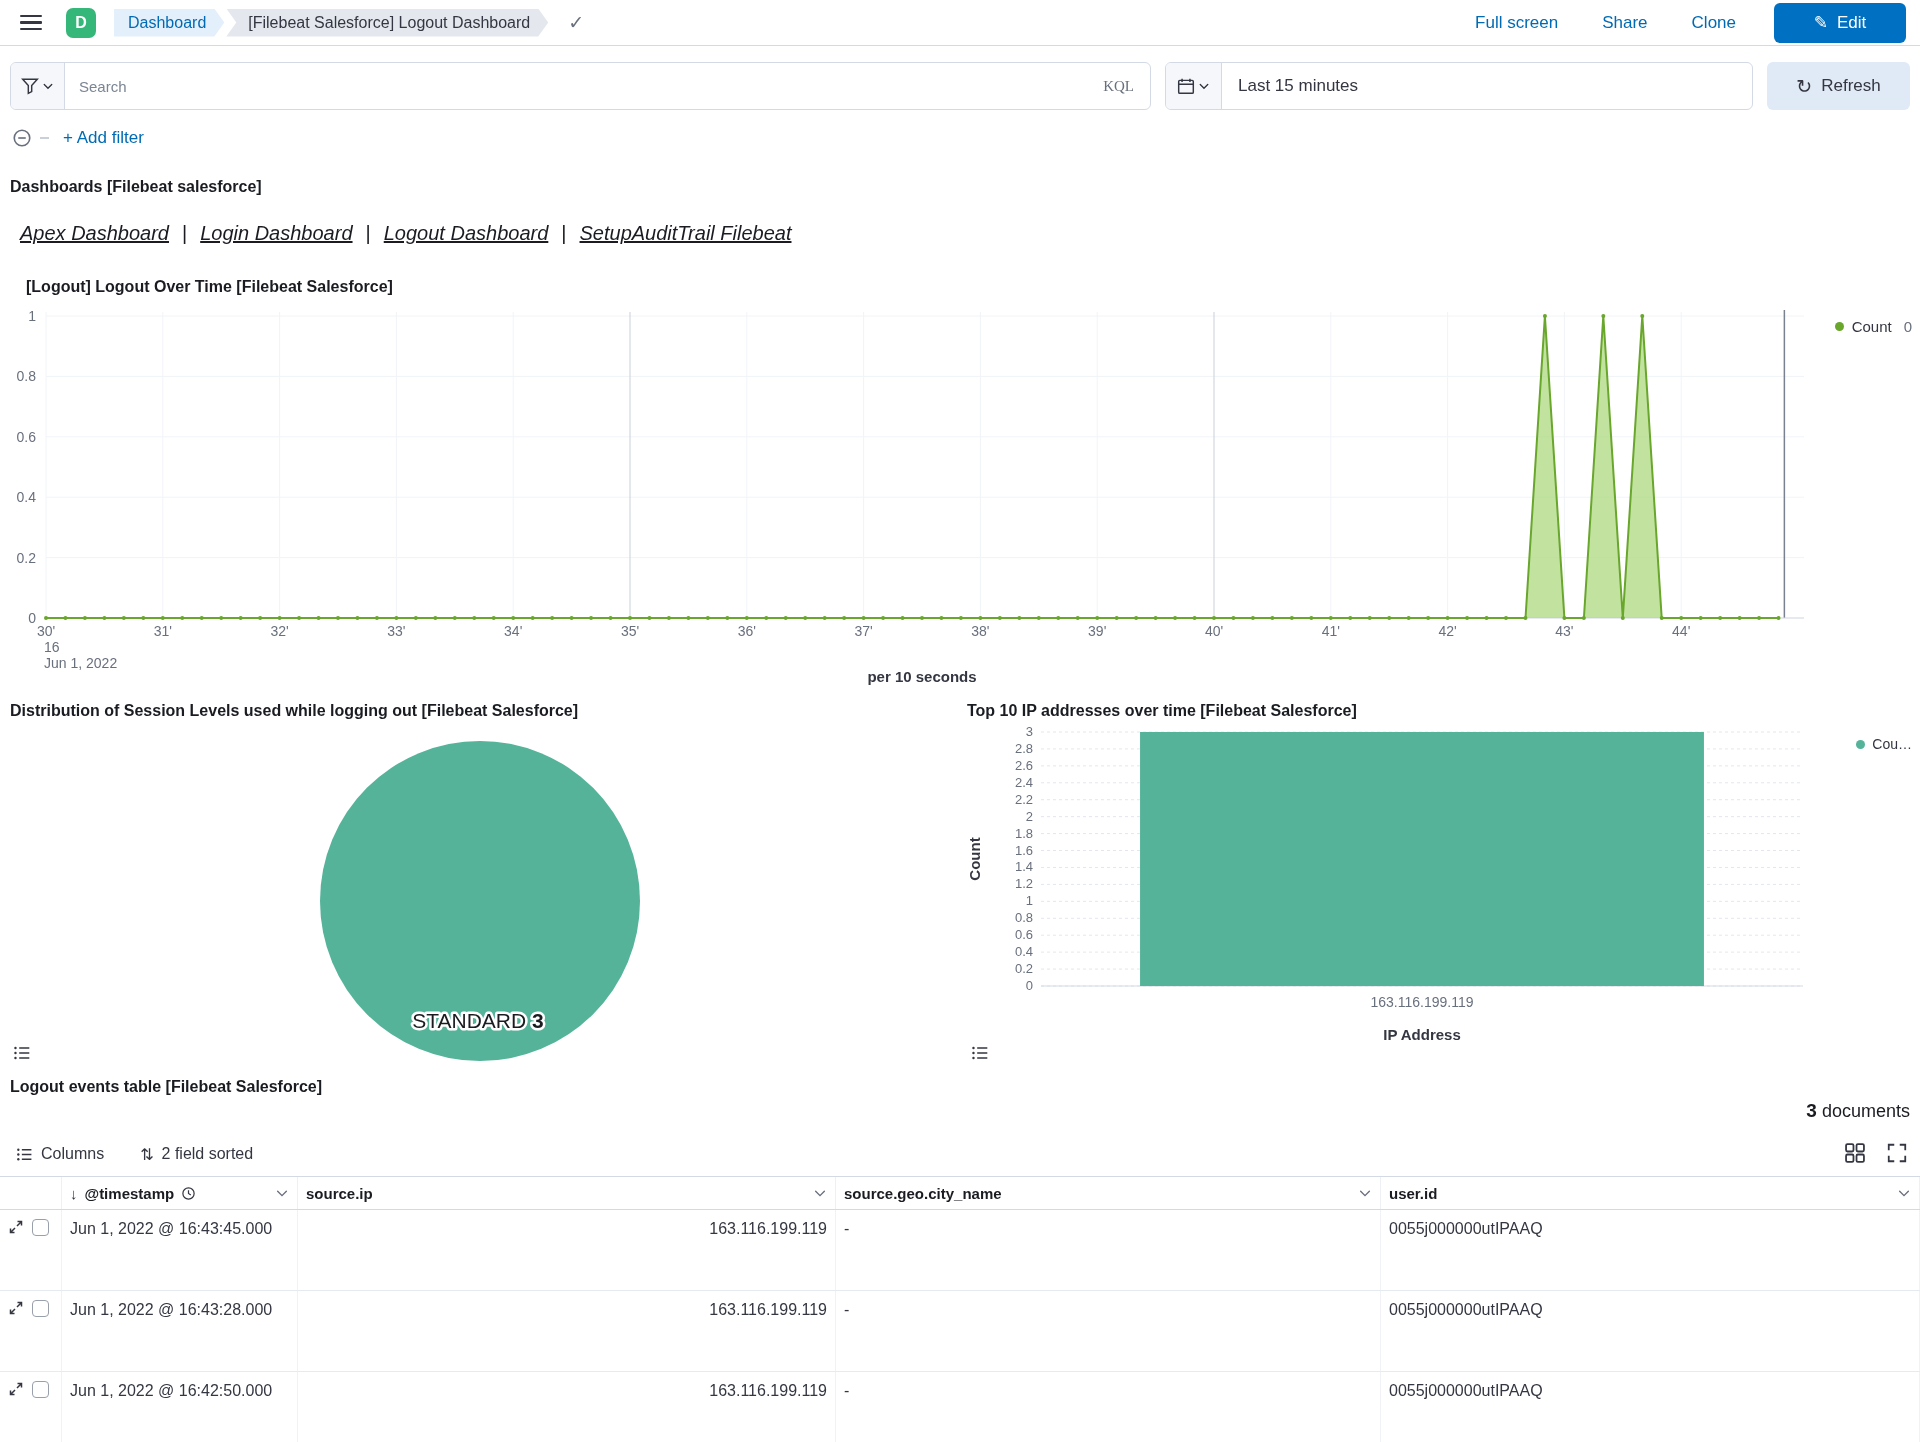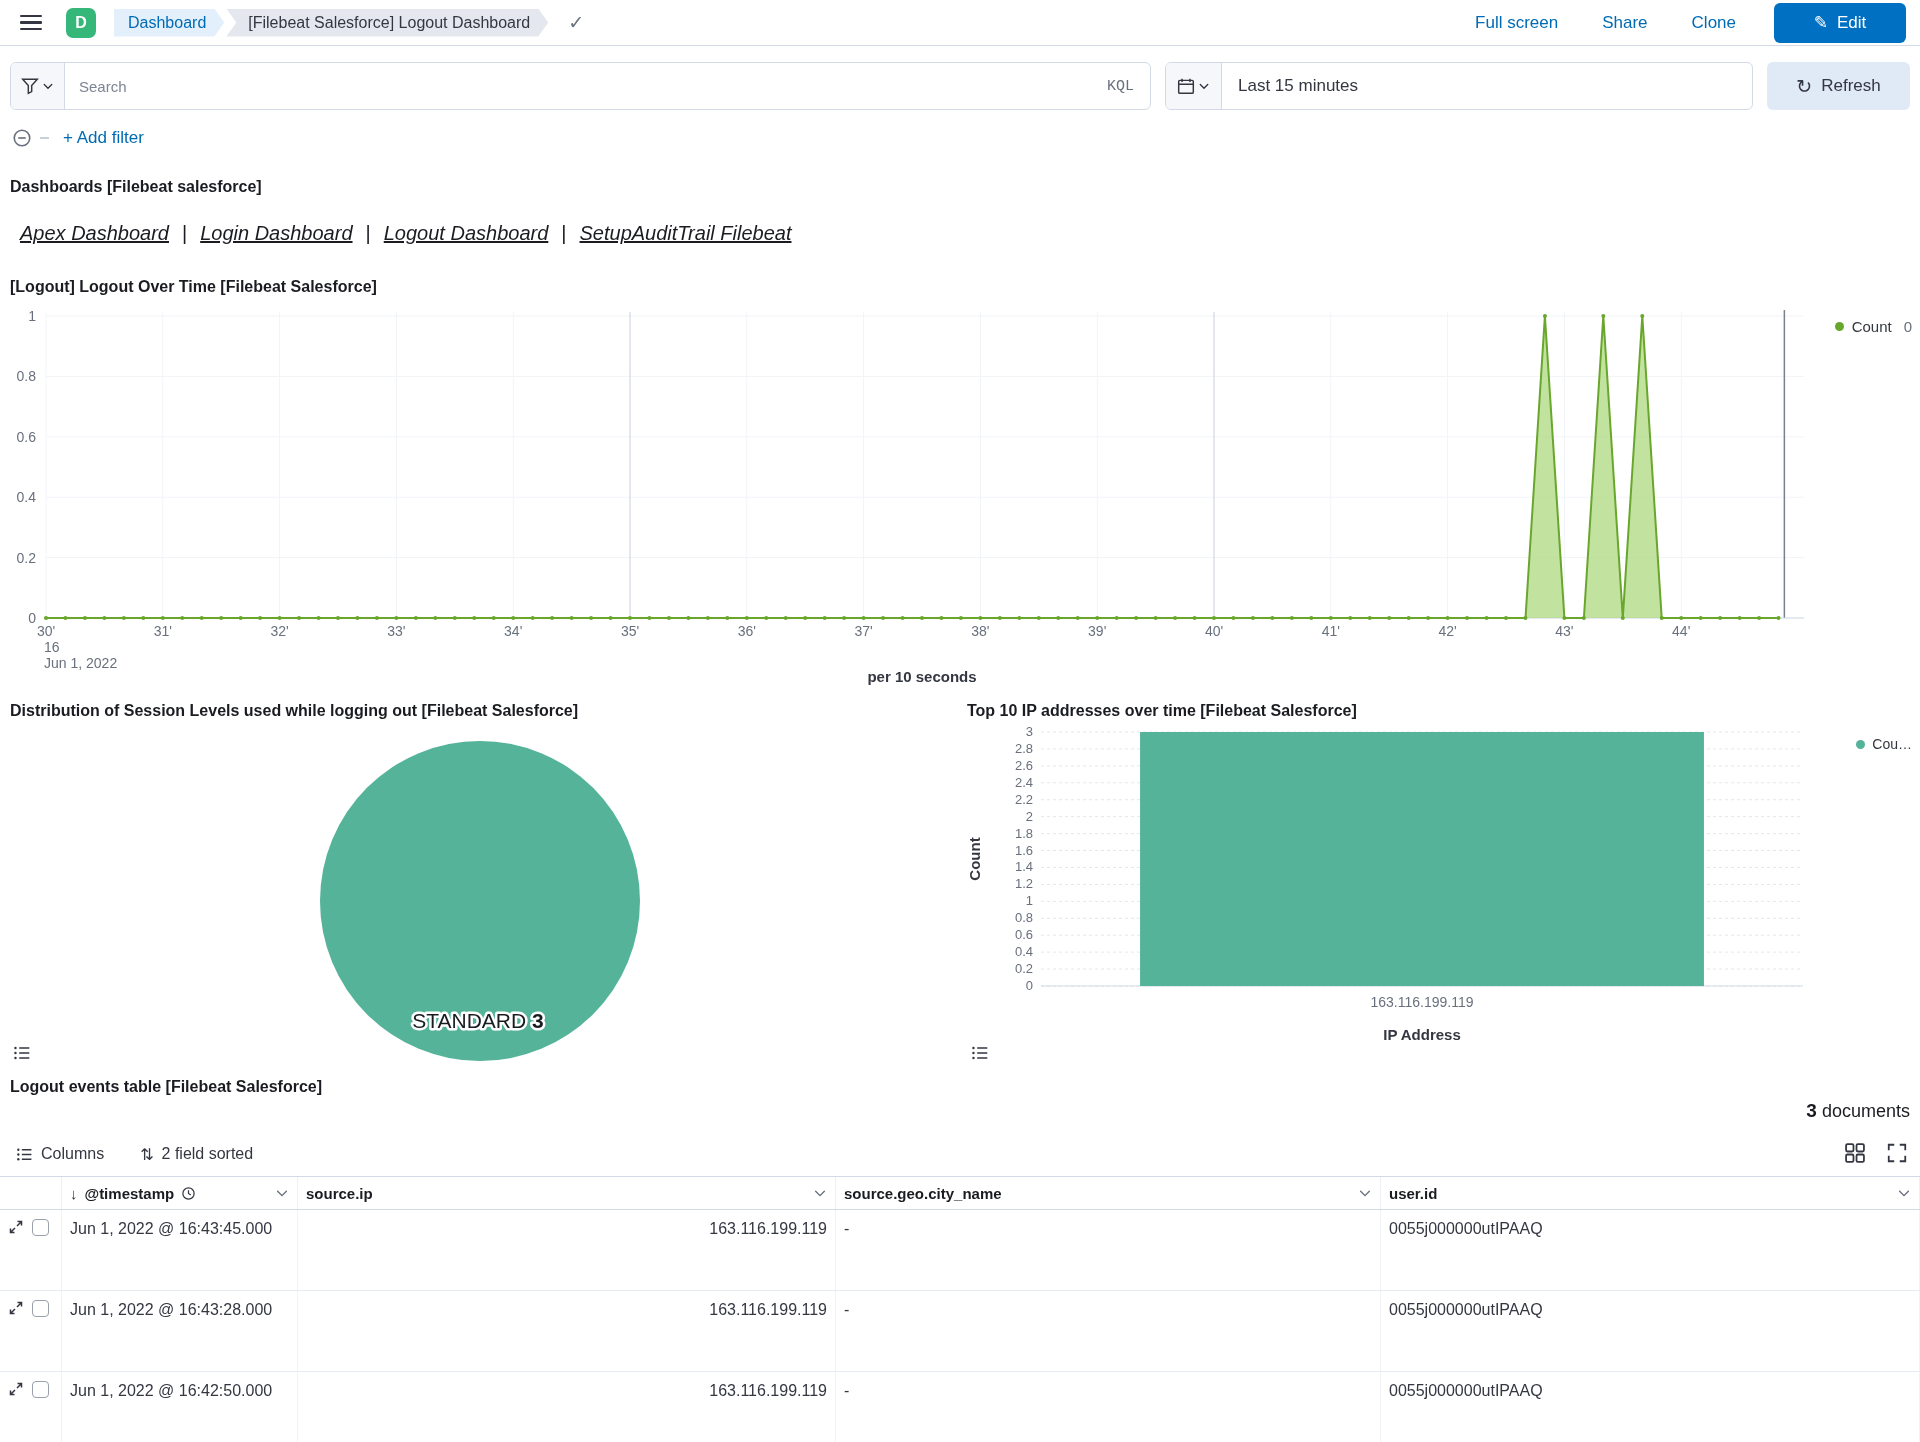--- a/index.html
+++ b/index.html
@@ -26,21 +26,21 @@
   .edit-btn { height:40px; min-width:132px; background:#0071C2; color:#fff; border:none; border-radius:6px;
               font-size:17px; font-family:inherit; display:flex; align-items:center; justify-content:center; gap:9px; cursor:pointer; }
 
   
   .querybar { position:absolute; top:62px; left:10px; right:10px; height:48px; display:flex; gap:14px; }
   .search-group { flex:1; display:flex; align-items:center; border:1px solid #D3DAE6; border-radius:6px; background:#fff; overflow:hidden; }
   .sq-btn { width:54px; align-self:stretch; background:#F5F7FA; border:none; border-right:1px solid #D3DAE6;
             display:flex; align-items:center; justify-content:center; gap:3px; cursor:pointer; }
   .search-input { flex:1; border:none; outline:none; font-size:15px; padding:0 14px; height:100%; font-family:inherit; color:#737373; background:transparent; }
   .search-input::placeholder { color:#7B8593; }
-  .kql-btn { border:none; background:none; color:#69707D; font-size:15px; padding:0 16px; cursor:pointer; font-family:Liberation Mono, monospace;text-align:center; }
+  .kql-btn { border:none; background:none; color:#69707D; font-size:15px; padding:0 16px; cursor:pointer; font-family:Liberation Serif, serif;text-align:center; }
   .date-group { width:588px; display:flex; align-items:center; border:1px solid #D3DAE6; border-radius:6px; background:#fff; overflow:hidden; }
   .cal-btn { width:56px; align-self:stretch; background:#F5F7FA; border:none; border-right:1px solid #D3DAE6;
              display:flex; align-items:center; justify-content:center; gap:3px; cursor:pointer; }
   .time-btn { border:none; background:none; font-size:17px; color:#343741; padding:0 16px; cursor:pointer; font-family:inherit; }
   .refresh-btn { width:143px; background:#E0E9F6; border:none; border-radius:6px; color:#343741; font-size:17px;
                  font-family:inherit; display:flex; align-items:center; justify-content:center; gap:9px; cursor:pointer; }
   .refresh-glyph { font-size:19px; }
 
   
   .filterbar { position:absolute; top:120px; left:12px; height:36px; display:flex; align-items:center; gap:8px; }
@@ -48,21 +48,21 @@
   .filter-dash { width:9px; height:2px; background:#C9D0DA; display:inline-block; }
   .add-filter { color:#006BB4; font-size:17px; background:none; border:none; cursor:pointer; font-family:inherit; margin-left:0; }
 
   
   .md-title { position:absolute; top:178px; left:10px; font-size:16px; font-weight:700; color:#1A1C21; }
   .md-links { position:absolute; top:222px; left:20px; font-size:20px; display:flex; gap:13px; align-items:center; color:#1A1C21; }
   .md-link { color:#1A1C21; text-decoration:underline; cursor:pointer;font-style:italic; }
 
   
   .panel-title { position:absolute; font-size:16px; font-weight:700; color:#1A1C21; white-space:nowrap; }
-  #t-area { top:278px; left:10px; }
+  #t-area { top:278px; left:26px; }
   #t-pie  { top:702px; left:10px; }
   #t-bar  { top:702px; left:967px; }
   #t-docs { top:1078px; left:10px; }
   #areaSvg { position:absolute; top:300px; left:0; }
   #pieSvg  { position:absolute; top:736px; left:315px; }
   #barSvg  { position:absolute; top:724px; left:960px; }
   .area-legend { position:absolute; top:318px; right:8px; display:flex; align-items:center; gap:8px; font-size:15px; }
   .bar-legend  { position:absolute; top:736px; right:8px; display:flex; align-items:center; gap:7px; font-size:14px; }
   .legend-dot { width:9px; height:9px; border-radius:50%; display:inline-block; }
   .legend-label { color:#343741; }

